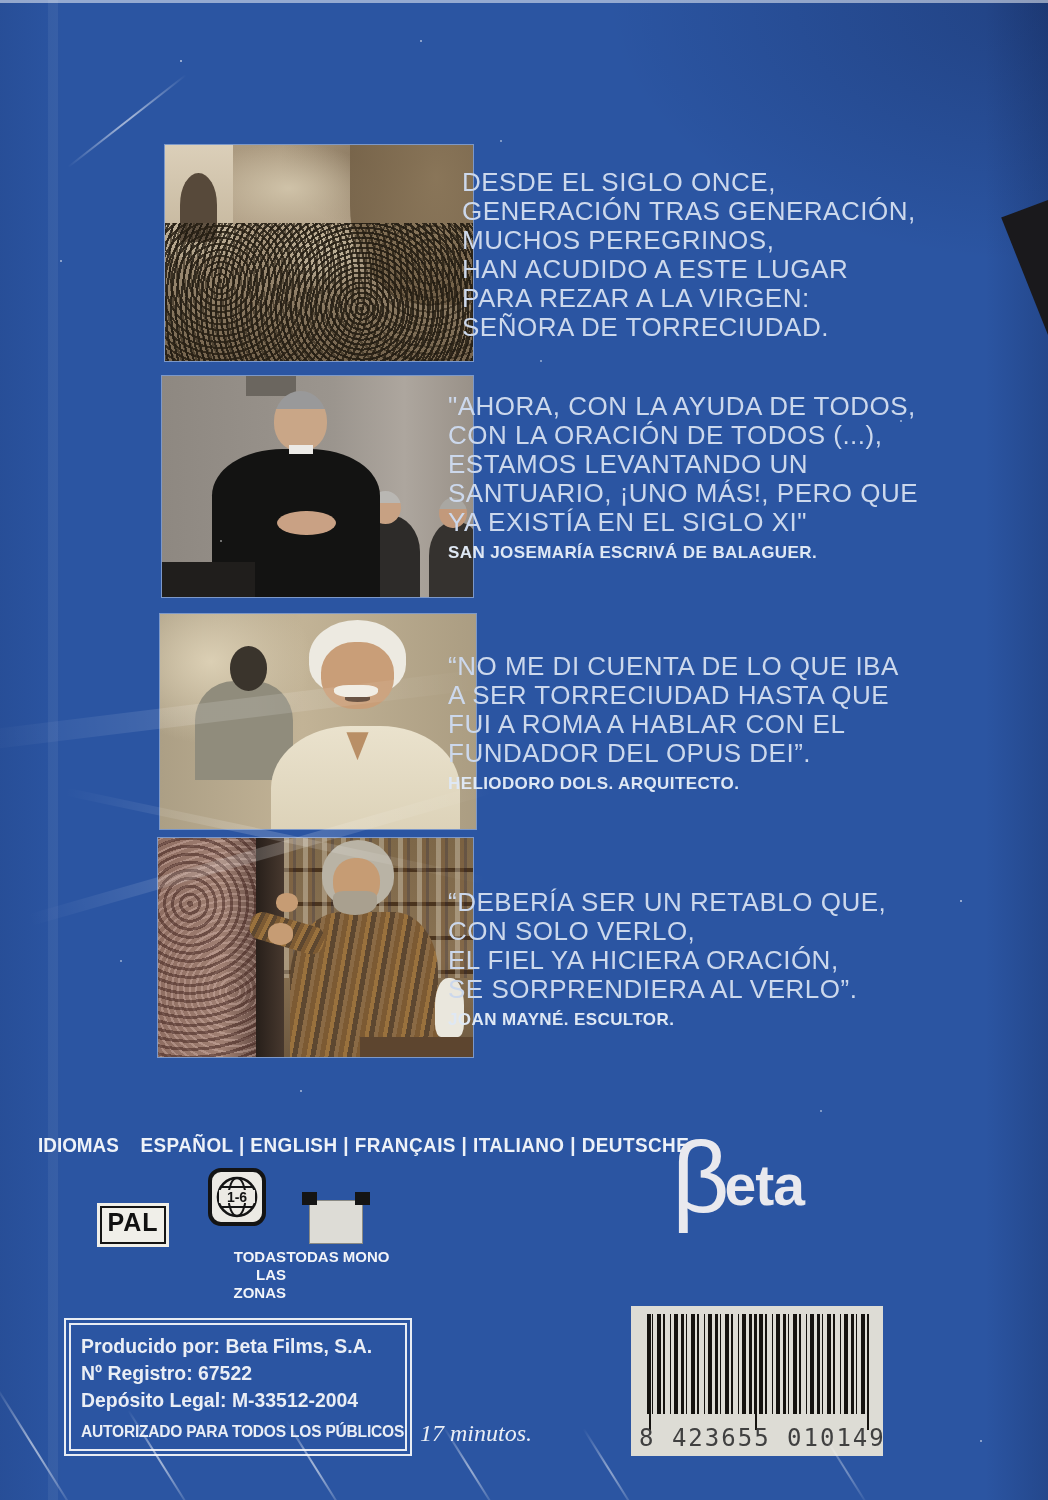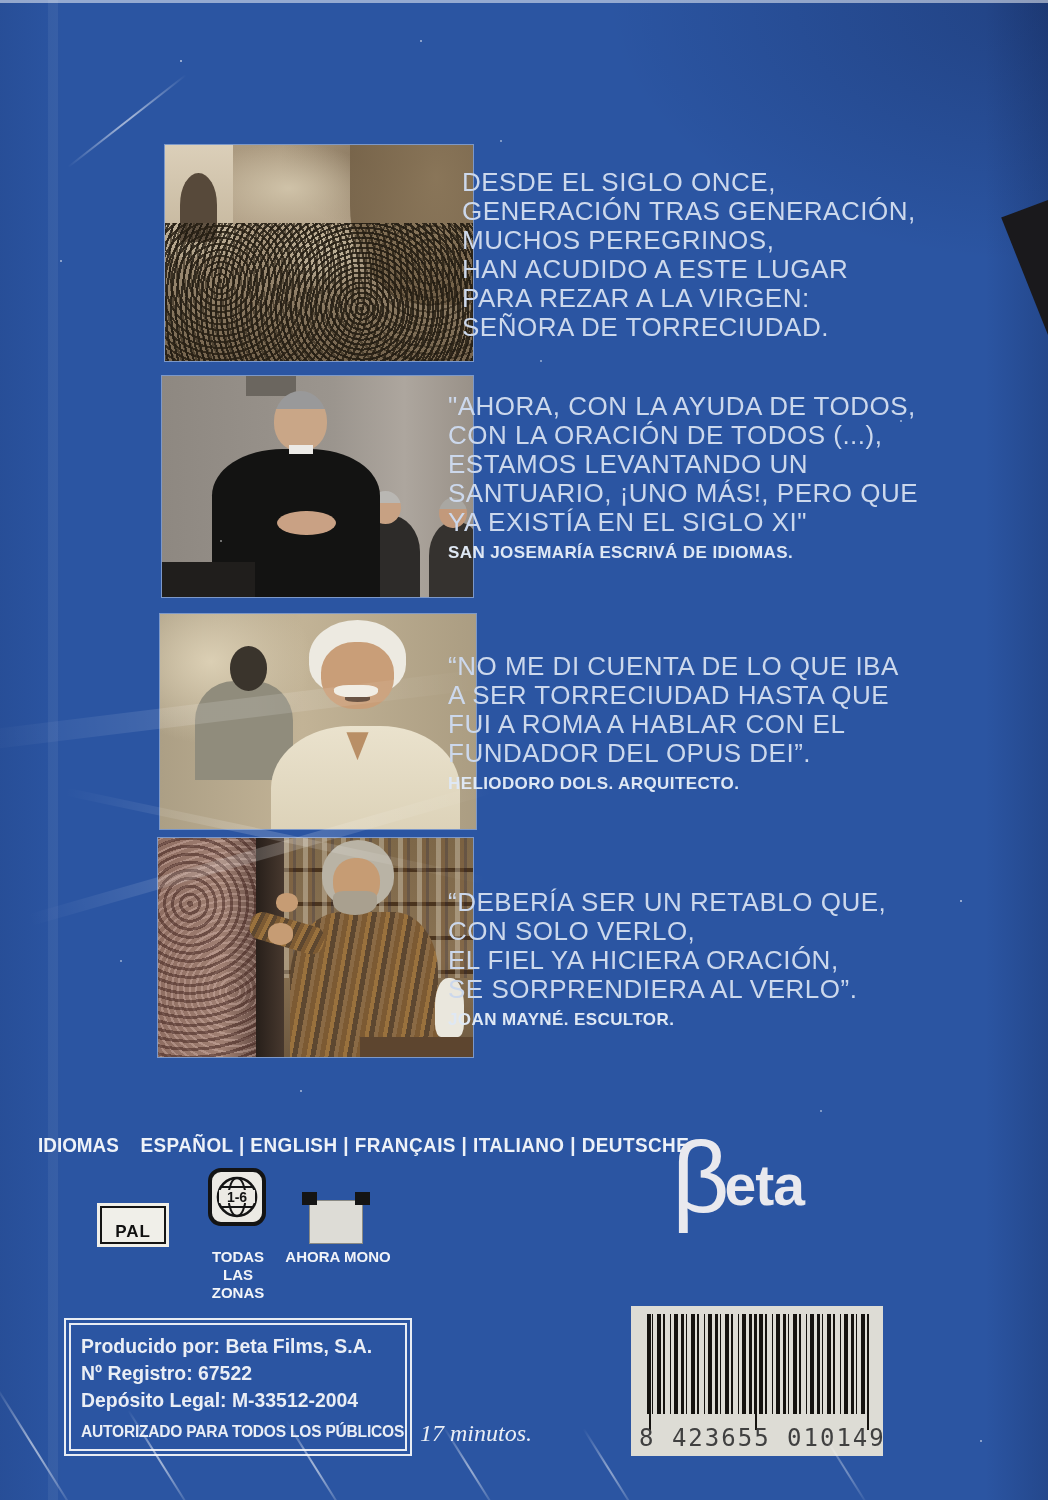--- a/index.html
+++ b/index.html
@@ -91,25 +91,25 @@
   .quote{white-space:pre-line;color:#ccd8ec;font-size:26px;line-height:29px;letter-spacing:.5px;font-weight:400;}
   .credit{margin-top:6px;color:#dfe8f4;font-size:17px;font-weight:bold;letter-spacing:.4px;}
 
   
   .langs{position:absolute;left:38px;top:1133px;z-index:3;display:flex;align-items:baseline;gap:24px;
          color:#eef2f8;font-weight:bold;font-size:21px;letter-spacing:0;transform:scaleX(.9);transform-origin:left;}
   .langs .list{letter-spacing:.5px;}
 
   
   .pal{position:absolute;left:100px;top:1206px;width:62px;height:34px;background:#f0efe9;border:2px solid #141414;
-       box-shadow:0 0 0 3px #f0efe9;display:flex;align-items:flex-end;justify-content:center;z-index:3;
-       font-weight:bold;font-size:17px;color:#111;letter-spacing:1px;}
+       box-shadow:0 0 0 3px #f0efe9;display:flex;align-items:flex-start;justify-content:center;z-index:3;
+       font-weight:bold;font-size:25px;color:#111;letter-spacing:1px;}
   .globe{position:absolute;left:208px;top:1168px;width:50px;height:50px;background:#eceae4;border:4px solid #141414;border-radius:13px;z-index:3;}
   .globe svg{position:absolute;inset:0;}
-  .zones{position:absolute;left:190px;top:1248px;width:96px;text-align:center;color:#f2f4f8;font-weight:bold;
+  .zones{position:absolute;left:190px;top:1248px;width:96px;text-align:right;color:#f2f4f8;font-weight:bold;
          font-size:15px;line-height:18px;white-space:pre-line;z-index:3;}
   .dual{position:absolute;left:302px;top:1192px;width:68px;height:50px;z-index:3;}
   .dual .sq{position:absolute;left:7px;top:8px;width:52px;height:42px;background:#dddcd6;border:1px solid #8a8a84;}
   .dual .c1,.dual .c2{position:absolute;width:15px;height:13px;background:#141414;top:0;}
   .dual .c1{left:0;} .dual .c2{right:0;}
   .duallabel{position:absolute;left:284px;top:1248px;width:108px;text-align:center;color:#f2f4f8;font-weight:bold;font-size:15px;z-index:3;}
 
   
   .beta{position:absolute;left:672px;top:1138px;color:#e9e9ee;z-index:3;}
   .beta-row{display:flex;align-items:flex-start;}
@@ -227,21 +227,21 @@
 HAN  ACUDIDO A ESTE LUGAR
 PARA REZAR A LA VIRGEN:
 SEÑORA DE TORRECIUDAD.</div>
   </div>
   <div class="section s2">
     <div class="quote">"AHORA, CON LA AYUDA DE TODOS,
 CON LA ORACIÓN DE TODOS (...),
 ESTAMOS LEVANTANDO UN
 SANTUARIO, ¡UNO MÁS!, PERO QUE
 YA EXISTÍA EN EL SIGLO XI"</div>
-    <div class="credit">SAN JOSEMARÍA ESCRIVÁ DE IDIOMAS.</div>
+    <div class="credit">SAN JOSEMARÍA ESCRIVÁ DE BALAGUER.</div>
   </div>
   <div class="section s3">
     <div class="quote">“NO ME DI CUENTA DE LO QUE IBA
 A SER TORRECIUDAD HASTA QUE
 FUI A ROMA A HABLAR CON EL
 FUNDADOR DEL OPUS DEI”.</div>
     <div class="credit">HELIODORO DOLS. ARQUITECTO.</div>
   </div>
   <div class="section s4">
     <div class="quote">“DEBERÍA SER UN RETABLO QUE,
@@ -272,21 +272,21 @@
   </div>
   <div class="zones">TODAS
 LAS
 ZONAS</div>
 
   <div class="dual">
     <div class="sq"></div>
     <div class="c1"></div>
     <div class="c2"></div>
   </div>
-  <div class="duallabel">AHORA MONO</div>
+  <div class="duallabel">TODAS MONO</div>
 
   <div class="beta">
     <div class="beta-row">
       <span class="bb">β</span>
       <span class="be">eta</span>
     </div>
   </div>
 
   <div class="infobox">
     <div class="infobox-inner">

